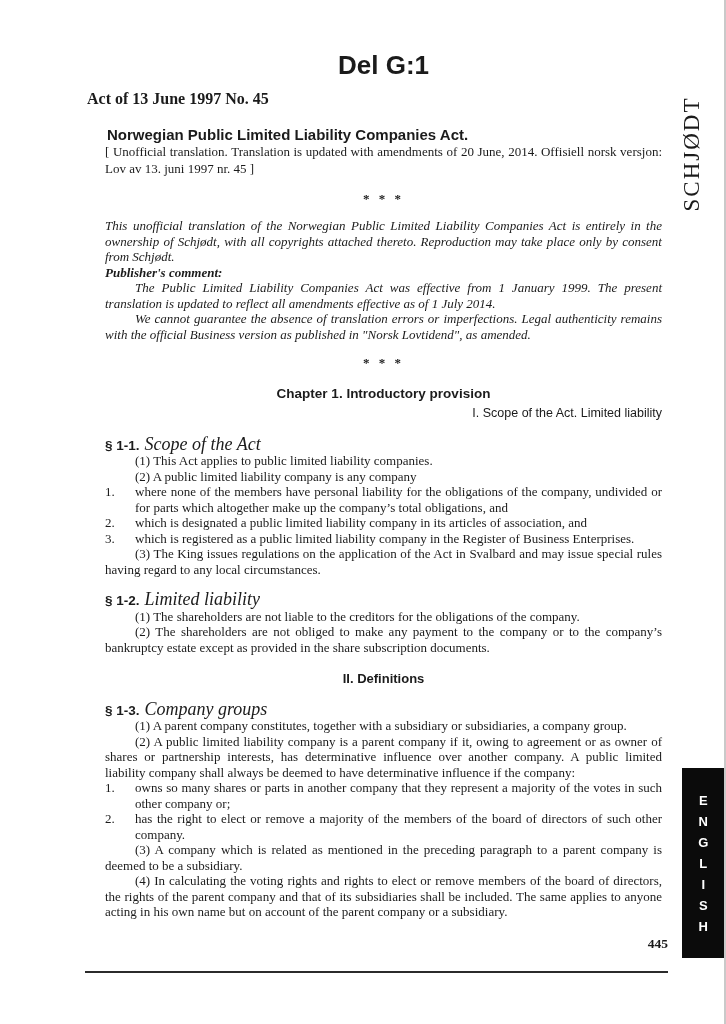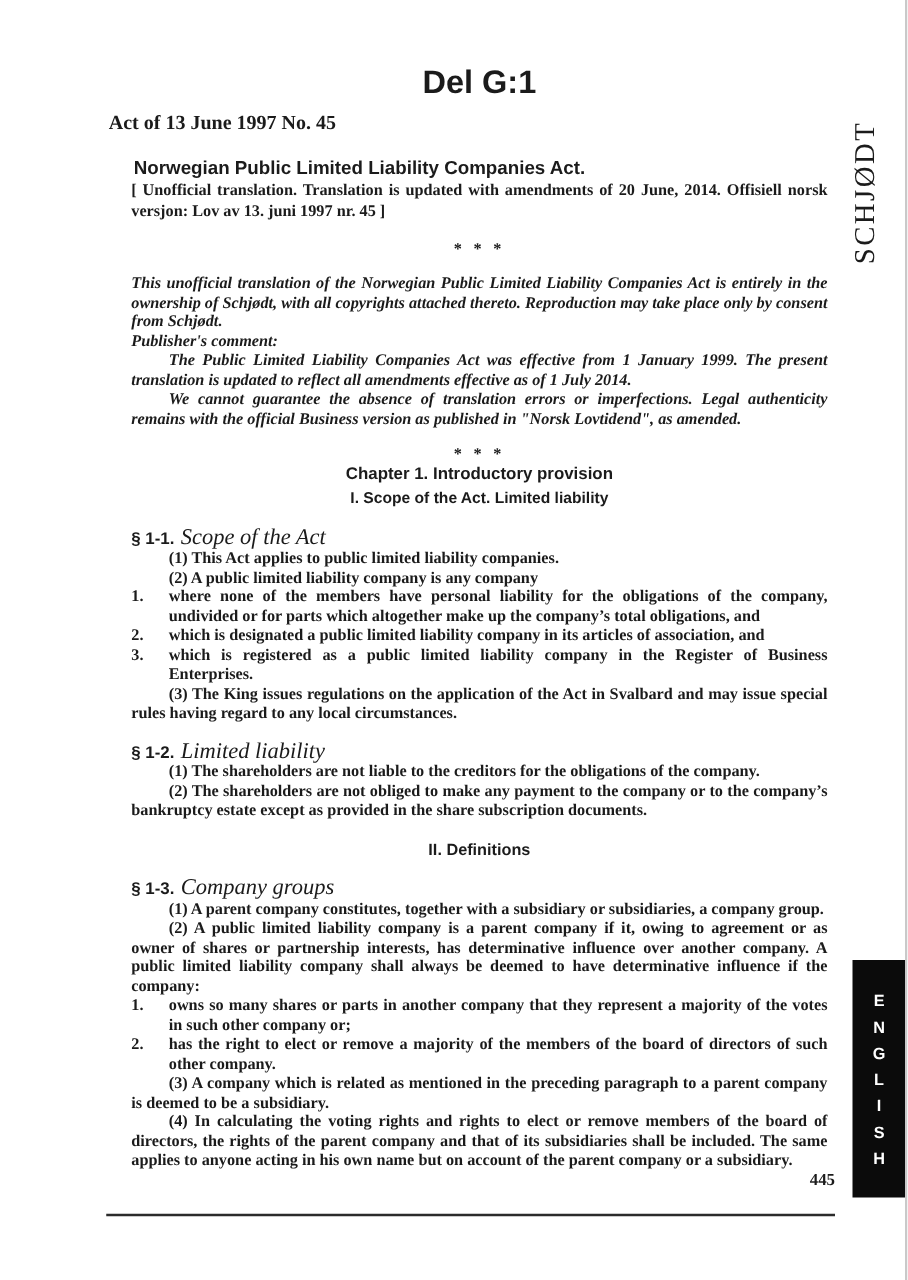--- a/index.html
+++ b/index.html
@@ -44,33 +44,34 @@
   .note { margin-top:23px; line-height:17.5px; }
   .sep {
     margin-top:13px;
     text-align:center;
     letter-spacing:3px;
     font-weight:bold;
     font-size:13px;
   }
   .pub { margin-top:12px; font-style:italic; }
   .pub-h { font-weight:bold; margin:0; }
-  p.para { margin:0;font-weight:bold; }
+  p.para { margin:0; }
   p.ind { text-indent:30px; }
   .chapter-h {
+    margin-top:15px;
     text-align:center;
     font-family:"Liberation Sans", sans-serif;
     font-weight:bold;
     font-size:13.5px;
   }
   .chapter-sub {
     margin-top:5px;
-    text-align:center;
-    font-family:"Liberation Sans", sans-serif;
-    font-weight:bold;
+    text-align:right;
+    font-family:"Liberation Sans", sans-serif;
+    font-weight:normal;
     font-size:12.5px;
   }
   .def-h {
     margin-top:16px;
     text-align:center;
     font-family:"Liberation Sans", sans-serif;
     font-weight:bold;
     font-size:13px;
   }
   .sec { margin-top:15px; }

